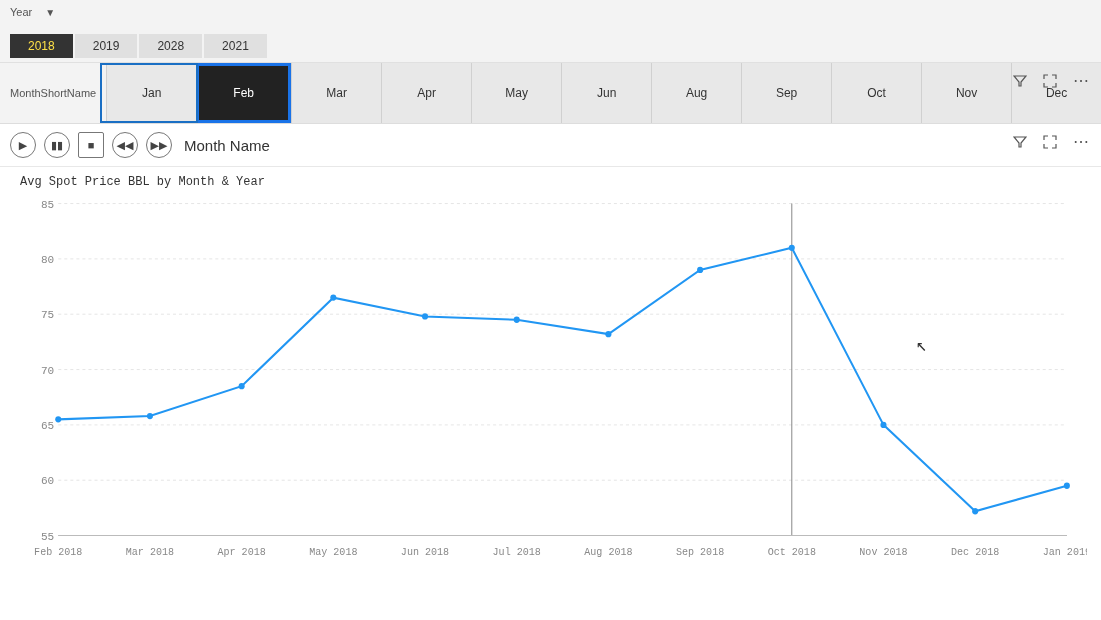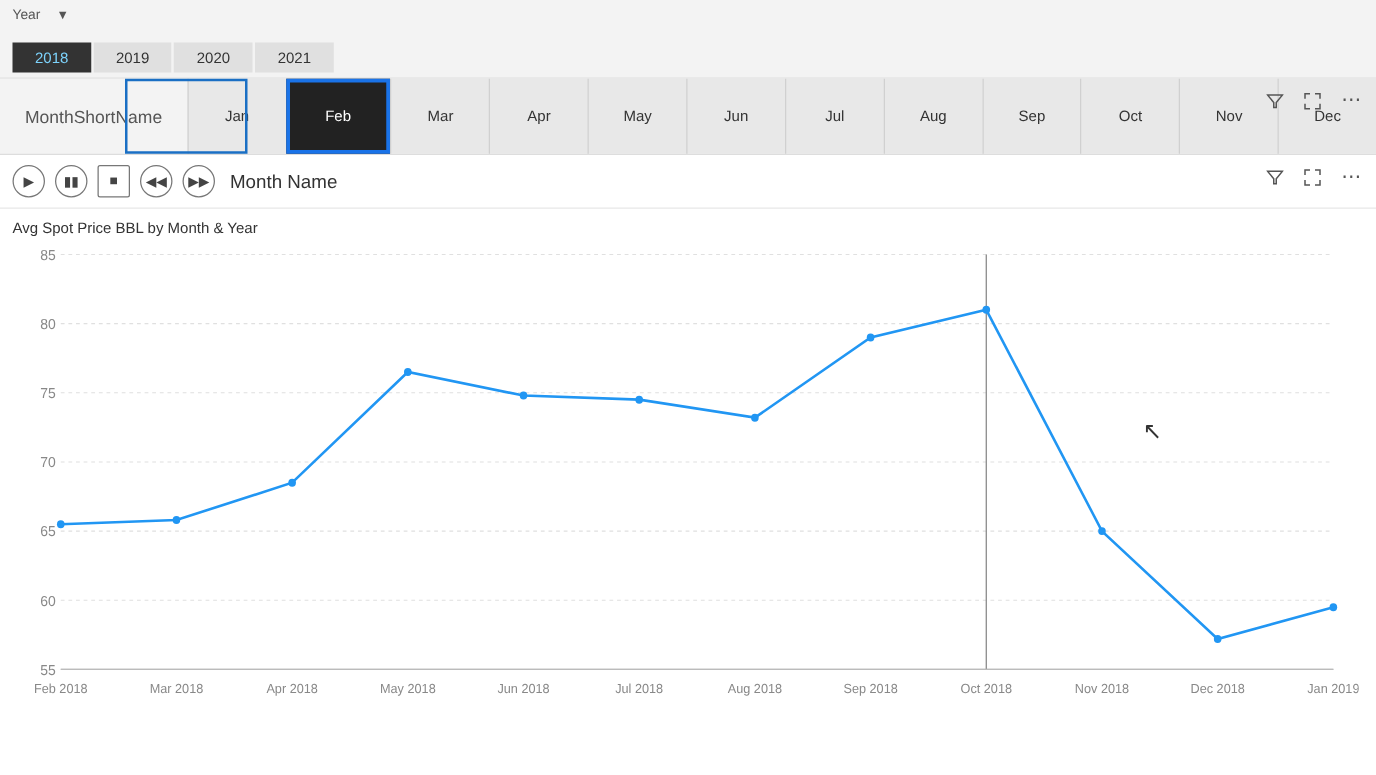--- a/index.html
+++ b/index.html
@@ -35,37 +35,37 @@
       padding: 5px 18px;
       font-size: 12px;
       border: none;
       cursor: pointer;
       background: #e0e0e0;
       color: #333;
       font-weight: 400;
     }
     .year-tab.active {
       background: #333;
-      color: #7dd3fc;
+      color: #fde047;
     }
 
     
     .month-section {
       position: relative;
       background: #f3f3f3;
       border-bottom: 1px solid #ddd;
     }
     .month-header {
       display: flex;
       align-items: stretch;
     }
     .month-short-name-label {
-      font-size: 14px;
+      font-size: 11px;
       color: #555;
-      padding: 8px 20px;
+      padding: 8px 10px;
       white-space: nowrap;
       display: flex;
       align-items: center;
       min-width: 100px;
     }
     .month-tabs {
       display: flex;
       flex: 1;
     }
     .month-tab {
@@ -147,23 +147,24 @@
     .controls-section-icons {
       position: absolute;
       right: 8px;
       top: 8px;
       display: flex;
       gap: 8px;
     }
 
     
     .chart-section {
-      padding: 8px 14px 4px 10px;
+      padding: 8px 14px 4px 20px;
       position: relative;
       height: 430px;
+      font-family: Liberation Mono, monospace;
     }
     .chart-title {
       font-size: 12px;
       color: #333;
       margin-bottom: 4px;
       font-weight: 400;
     }
     .chart-container {
       position: relative;
       width: 100%;
@@ -178,36 +179,35 @@
 <body>
 
 <div class="year-section">
   <div class="year-label">
     <span>Year</span>
     <span style="font-size:10px; color:#555; cursor:pointer;">▼</span>
   </div>
   <div class="year-tabs" id="year-tabs-container">
       <button class="year-tab active">2018</button>
       <button class="year-tab">2019</button>
-      <button class="year-tab">2020</button>
+      <button class="year-tab">2028</button>
       <button class="year-tab">2021</button>
     </div>
 </div>
 
 <div class="month-section" style="position:relative;">
   <div class="month-header">
     <div class="month-short-name-label">MonthShortName</div>
     <div class="month-tabs" id="month-tabs-container">
         <button class="month-tab">Jan</button>
         <button class="month-tab selected">Feb</button>
         <button class="month-tab">Mar</button>
         <button class="month-tab">Apr</button>
         <button class="month-tab">May</button>
         <button class="month-tab">Jun</button>
-        <button class="month-tab">Jul</button>
         <button class="month-tab">Aug</button>
         <button class="month-tab">Sep</button>
         <button class="month-tab">Oct</button>
         <button class="month-tab">Nov</button>
         <button class="month-tab">Dec</button>
       </div>
   </div>
   <div class="month-selected-box"></div>
   <div class="section-icons">
     <button class="icon-btn">

